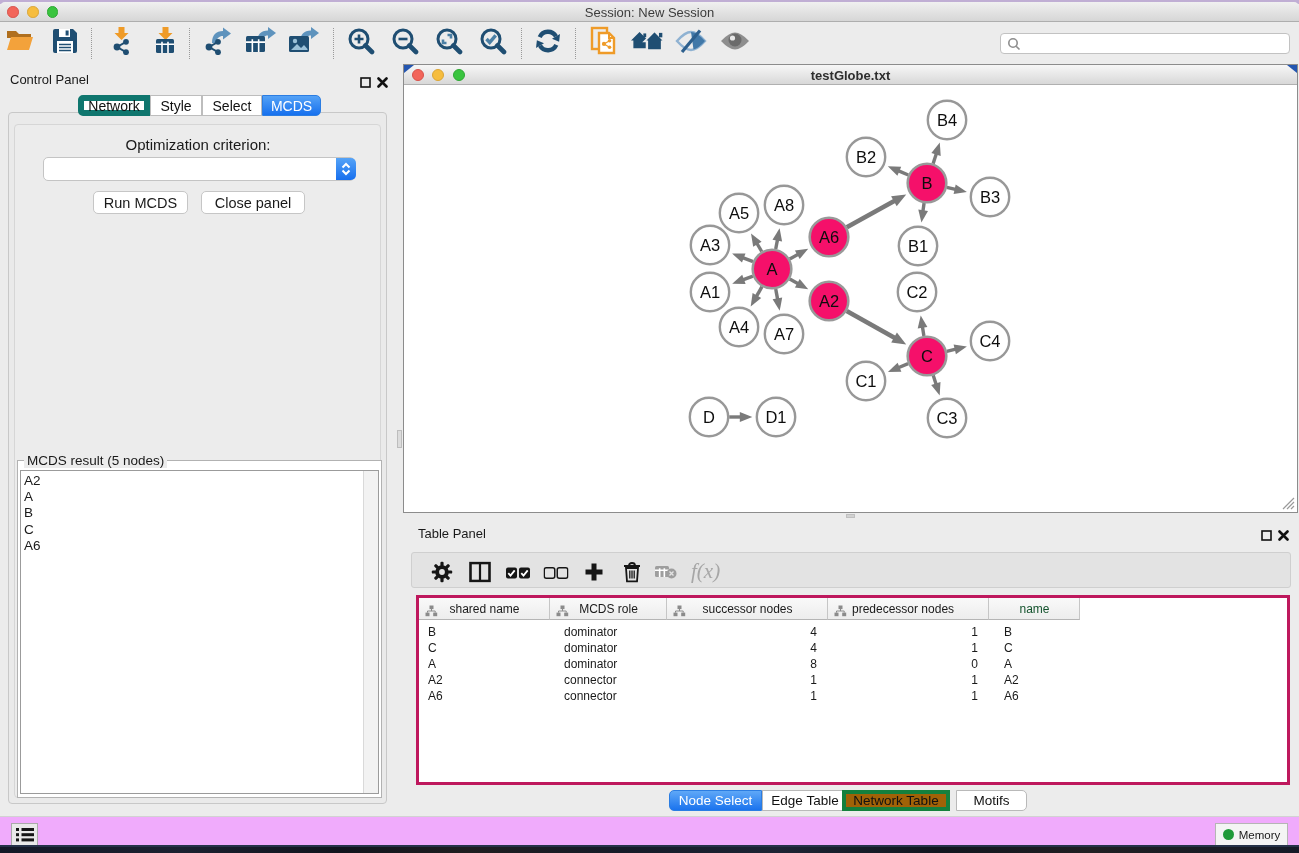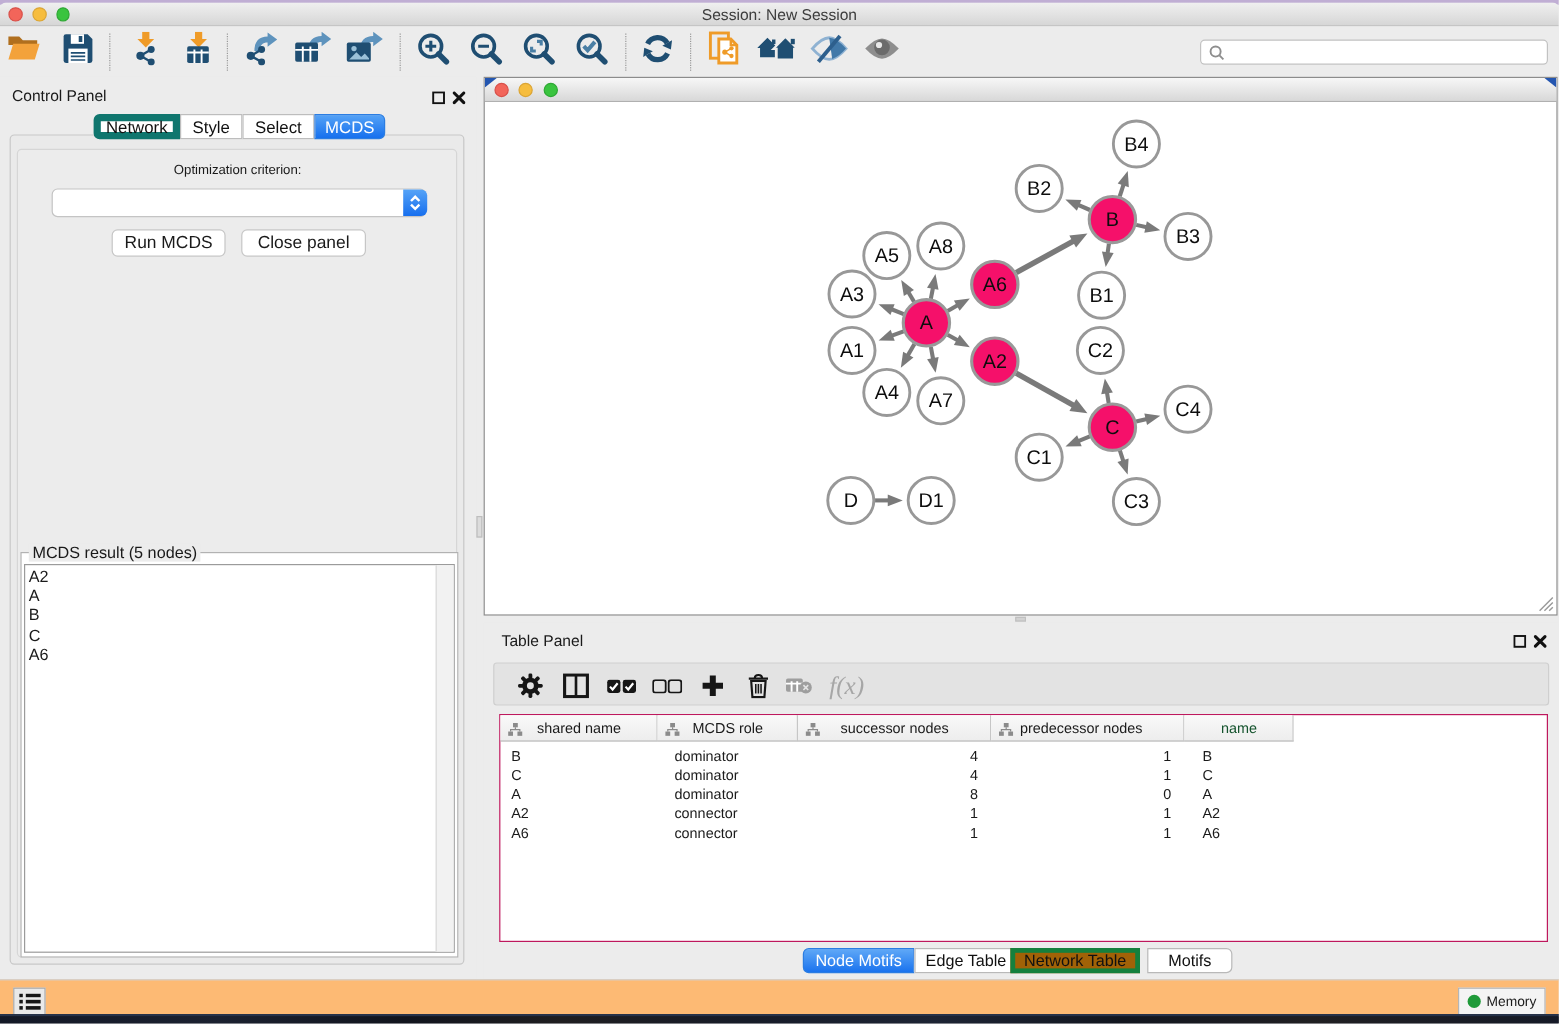--- a/index.html
+++ b/index.html
@@ -149,21 +149,21 @@
  <div class="abs" style="left:377px;top:74px"><svg width="11" height="11" viewBox="0 0 11 11" style="">
         <path d="M1.5 1.5 L9.5 9.5 M9.5 1.5 L1.5 9.5" stroke="#111" stroke-width="2.6" stroke-linecap="round"></path>
       </svg></div>
  <div style="position:absolute;left:79px;top:95px;width:72px;height:21px;background:#fff;color:#111;border:6px solid #0f766e;border-radius:5px 0 0 5px;box-sizing:border-box;display:flex;align-items:center;justify-content:center;font-size:14px;margin-left:-1px;z-index:3">Network</div>
     <div style="position:absolute;left:151px;top:95px;width:52px;height:21px;background:#fff;color:#111;border:1px solid #bdbdbd;box-sizing:border-box;display:flex;align-items:center;justify-content:center;font-size:14px;margin-left:-1px;z-index:3">Style</div>
     <div style="position:absolute;left:203px;top:95px;width:60px;height:21px;background:#fff;color:#111;border:1px solid #bdbdbd;box-sizing:border-box;display:flex;align-items:center;justify-content:center;font-size:14px;margin-left:-1px;z-index:3">Select</div>
     <div style="position:absolute;left:263px;top:95px;width:59px;height:21px;background:linear-gradient(#54a2f6,#1670ee);color:#fff;border:1px solid #2b7de2;border-radius:0 5px 5px 0;box-sizing:border-box;display:flex;align-items:center;justify-content:center;font-size:14px;margin-left:-1px;z-index:3">MCDS</div>
 
  <div class="abs" style="left:8px;top:112px;width:379px;height:692px;border:1px solid #c8c8c8;border-radius:4px;background:#eaeaea"></div>
  <div class="abs" style="left:14px;top:124px;width:367px;height:674px;border:1px solid #d6d6d6;border-radius:4px;background:#ececec"></div>
- <div class="abs" style="left:0;top:136px;width:396px;text-align:center;font-size:11px">Optimization criterion:</div>
+ <div class="abs" style="left:0;top:136px;width:396px;text-align:center;font-size:15px">Optimization criterion:</div>
 
  <div class="abs" style="left:43px;top:157px;width:312px;height:24px;background:#fff;border:1px solid #c4c4c4;border-radius:5px">
   <div class="abs" style="left:292px;top:0px;width:20px;height:22px;background:linear-gradient(#55a3f7,#176fee);border-radius:0 5px 5px 0;display:flex;align-items:center;justify-content:center">
         <svg width="12" height="14" viewBox="0 0 12 14" style="">
           <path d="M2.5 5.5 L6 2 L9.5 5.5" stroke="#fff" stroke-width="2" fill="none"></path>
           <path d="M2.5 8.5 L6 12 L9.5 8.5" stroke="#fff" stroke-width="2" fill="none"></path>
         </svg>
       </div>
  </div>
 
@@ -176,20 +176,21 @@
  <div class="abs" style="left:363px;top:471px;width:15px;height:322px;background:#f2f2f2;border-left:1px solid #d9d9d9"></div>
 </div>
 
 <div class="abs" style="left:397px;top:430px;width:5px;height:18px;background:#dcdcdc;border:1px solid #bdbdbd"></div>
 
 <div class="abs" style="left:403px;top:64px;width:895px;height:449px;border:1px solid #8c8c8c;background:#fff">
  <div class="abs" style="left:0;top:0;width:100%;height:20px;background:linear-gradient(#f7f7f7,#d8d8d8);border-bottom:1px solid #b0b0b0">
   <div style="position:absolute;left:8.0px;top:4px;width:12px;height:12px;border-radius:50%;background:#f2655a;border:1px solid #d8514a;box-sizing:border-box"></div>
       <div style="position:absolute;left:28.4px;top:4px;width:12px;height:12px;border-radius:50%;background:#f6bd3e;border:1px solid #dba535;box-sizing:border-box"></div>
       <div style="position:absolute;left:48.8px;top:4px;width:12px;height:12px;border-radius:50%;background:#3ac43f;border:1px solid #2fa835;box-sizing:border-box"></div>
+  <div class="abs" style="left:0;top:3px;width:100%;text-align:center;font-size:13px;font-weight:bold;color:#2e2e2e">testGlobe.txt</div>
  </div>
  <svg class="abs" style="left:0;top:0" width="10" height="8">
       <path d="M0 0 L10 0 L0 8 z" fill="#2456b0"></path>
     </svg>
  <svg class="abs" style="right:0;top:0" width="10" height="8">
       <path d="M0 0 L10 0 L10 8 z" fill="#2456b0"></path>
     </svg>
  <svg class="abs" style="right:2px;bottom:2px" width="13" height="13">
    <path d="M12 1 L1 12 M12 5 L5 12 M12 9 L9 12" stroke="#9a9a9a" stroke-width="1.2"></path>
     </svg>
@@ -334,21 +335,21 @@
           <g transform="translate(0,1)">
             <rect width="14" height="11" rx="1.5" fill="#9e9e9e"></rect>
             <path d="M0 4.18 H14 M4.666666666666667 2.2 V11 M9.333333333333334 2.2 V11" stroke="#fff" stroke-width="1.6"></path>
           </g>
           <circle cx="16.5" cy="8.5" r="5" fill="#9e9e9e"></circle>
           <path d="M14.5 6.5 L18.5 10.5 M18.5 6.5 L14.5 10.5" stroke="#e3e3e3" stroke-width="1.4"></path>
         </svg></div>
       <div style="position:absolute;left:279px;top:6px;font:italic 21px 'Liberation Serif',serif;color:#a6a6a6">f(x)</div>
  </div>
 
- <div class="abs" style="left:13px;top:76px;width:874px;height:190px;background:#fff;border:1px solid #be185d">
+ <div class="abs" style="left:13px;top:76px;width:874px;height:190px;background:#fff;border:3px solid #be185d">
   <div style="position:absolute;left:0px;top:0;width:131px;height:22px;background:linear-gradient(#f9f9f9,#ededed);border-right:1px solid #c6c6c6;border-bottom:1px solid #b5b5b5;box-sizing:border-box"></div>
       <div style="position:absolute;left:6px;top:5px"><svg width="13" height="12" viewBox="0 0 13 12" style="">
           <g fill="#8b8b8b">
             <rect x="4.5" y="0.5" width="4" height="3.6"></rect>
             <rect x="0.5" y="7.6" width="4" height="3.6"></rect>
             <rect x="8.2" y="7.6" width="4" height="3.6"></rect>
             <path d="M6.5 4 V6 M2.5 7.6 V6 H10.2 V7.6" stroke="#8b8b8b" fill="none" stroke-width="1"></path>
           </g>
         </svg></div>
       <div style="position:absolute;left:0px;top:4px;width:131px;text-align:center;font-size:12px;color:#1a1a1a">shared name</div>
@@ -405,28 +406,28 @@
       <div style="position:absolute;left:471px;top:75px;width:88px;text-align:right;font-size:12px">1</div>
       <div style="position:absolute;left:585px;top:75px;font-size:12px">A2</div>
       <div style="position:absolute;left:9px;top:91px;font-size:12px">A6</div>
       <div style="position:absolute;left:145px;top:91px;font-size:12px">connector</div>
       <div style="position:absolute;left:310px;top:91px;width:88px;text-align:right;font-size:12px">1</div>
       <div style="position:absolute;left:471px;top:91px;width:88px;text-align:right;font-size:12px">1</div>
       <div style="position:absolute;left:585px;top:91px;font-size:12px">A6</div>
  </div>
 
  <div class="abs" style="left:0;top:271px;width:896px;height:21px">
-      <div style="position:absolute;left:267px;top:0;width:93px;height:21px;background:linear-gradient(#5fa8f7,#1a73ee);color:#fff;border:1px solid #2b7de2;border-radius:5px 0 0 5px;box-sizing:border-box;display:flex;align-items:center;justify-content:center;font-size:13.5px;margin-left:-1px">Node Motifs</div>
+      <div style="position:absolute;left:267px;top:0;width:93px;height:21px;background:linear-gradient(#5fa8f7,#1a73ee);color:#fff;border:1px solid #2b7de2;border-radius:5px 0 0 5px;box-sizing:border-box;display:flex;align-items:center;justify-content:center;font-size:13.5px;margin-left:-1px">Node Select</div>
       <div style="position:absolute;left:360px;top:0;width:86px;height:21px;background:#fff;color:#111;border:1px solid #b9b9b9;box-sizing:border-box;display:flex;align-items:center;justify-content:center;font-size:13.5px;margin-left:-1px">Edge Table</div>
       <div style="position:absolute;left:440px;top:0;width:108px;height:21px;background:#a16207;color:#111;border:4px solid #15803d;box-sizing:border-box;display:flex;align-items:center;justify-content:center;font-size:13.5px;margin-left:-1px">Network Table</div>
       <div style="position:absolute;left:554px;top:0;width:71px;height:21px;background:#fff;color:#111;border:1px solid #b9b9b9;border-radius:0 5px 5px 0;box-sizing:border-box;display:flex;align-items:center;justify-content:center;font-size:13.5px;margin-left:-1px">Motifs</div>
     </div>
 </div>
 
-<div class="abs" style="left:0;top:816px;width:1299px;height:29px;background:#fdba74;border-top:1px solid #d2d2d2">
+<div class="abs" style="left:0;top:816px;width:1299px;height:29px;background:#f0abfc;border-top:1px solid #d2d2d2">
  <div class="abs" style="left:11px;top:6px;width:27px;height:23px;background:#e9e9e9;border:1px solid #aaa;display:flex;align-items:center;justify-content:center">
       <svg width="18" height="14" viewBox="0 0 18 14" style="">
         <g transform="translate(0,0)">
           <rect x="0" y="0" width="3" height="3" fill="#161616"></rect>
           <rect x="5.5" y="0" width="12.5" height="3" fill="#161616"></rect>
         </g>
         <g transform="translate(0,5.2)">
           <rect x="0" y="0" width="3" height="3" fill="#161616"></rect>
           <rect x="5.5" y="0" width="12.5" height="3" fill="#161616"></rect>
         </g>

